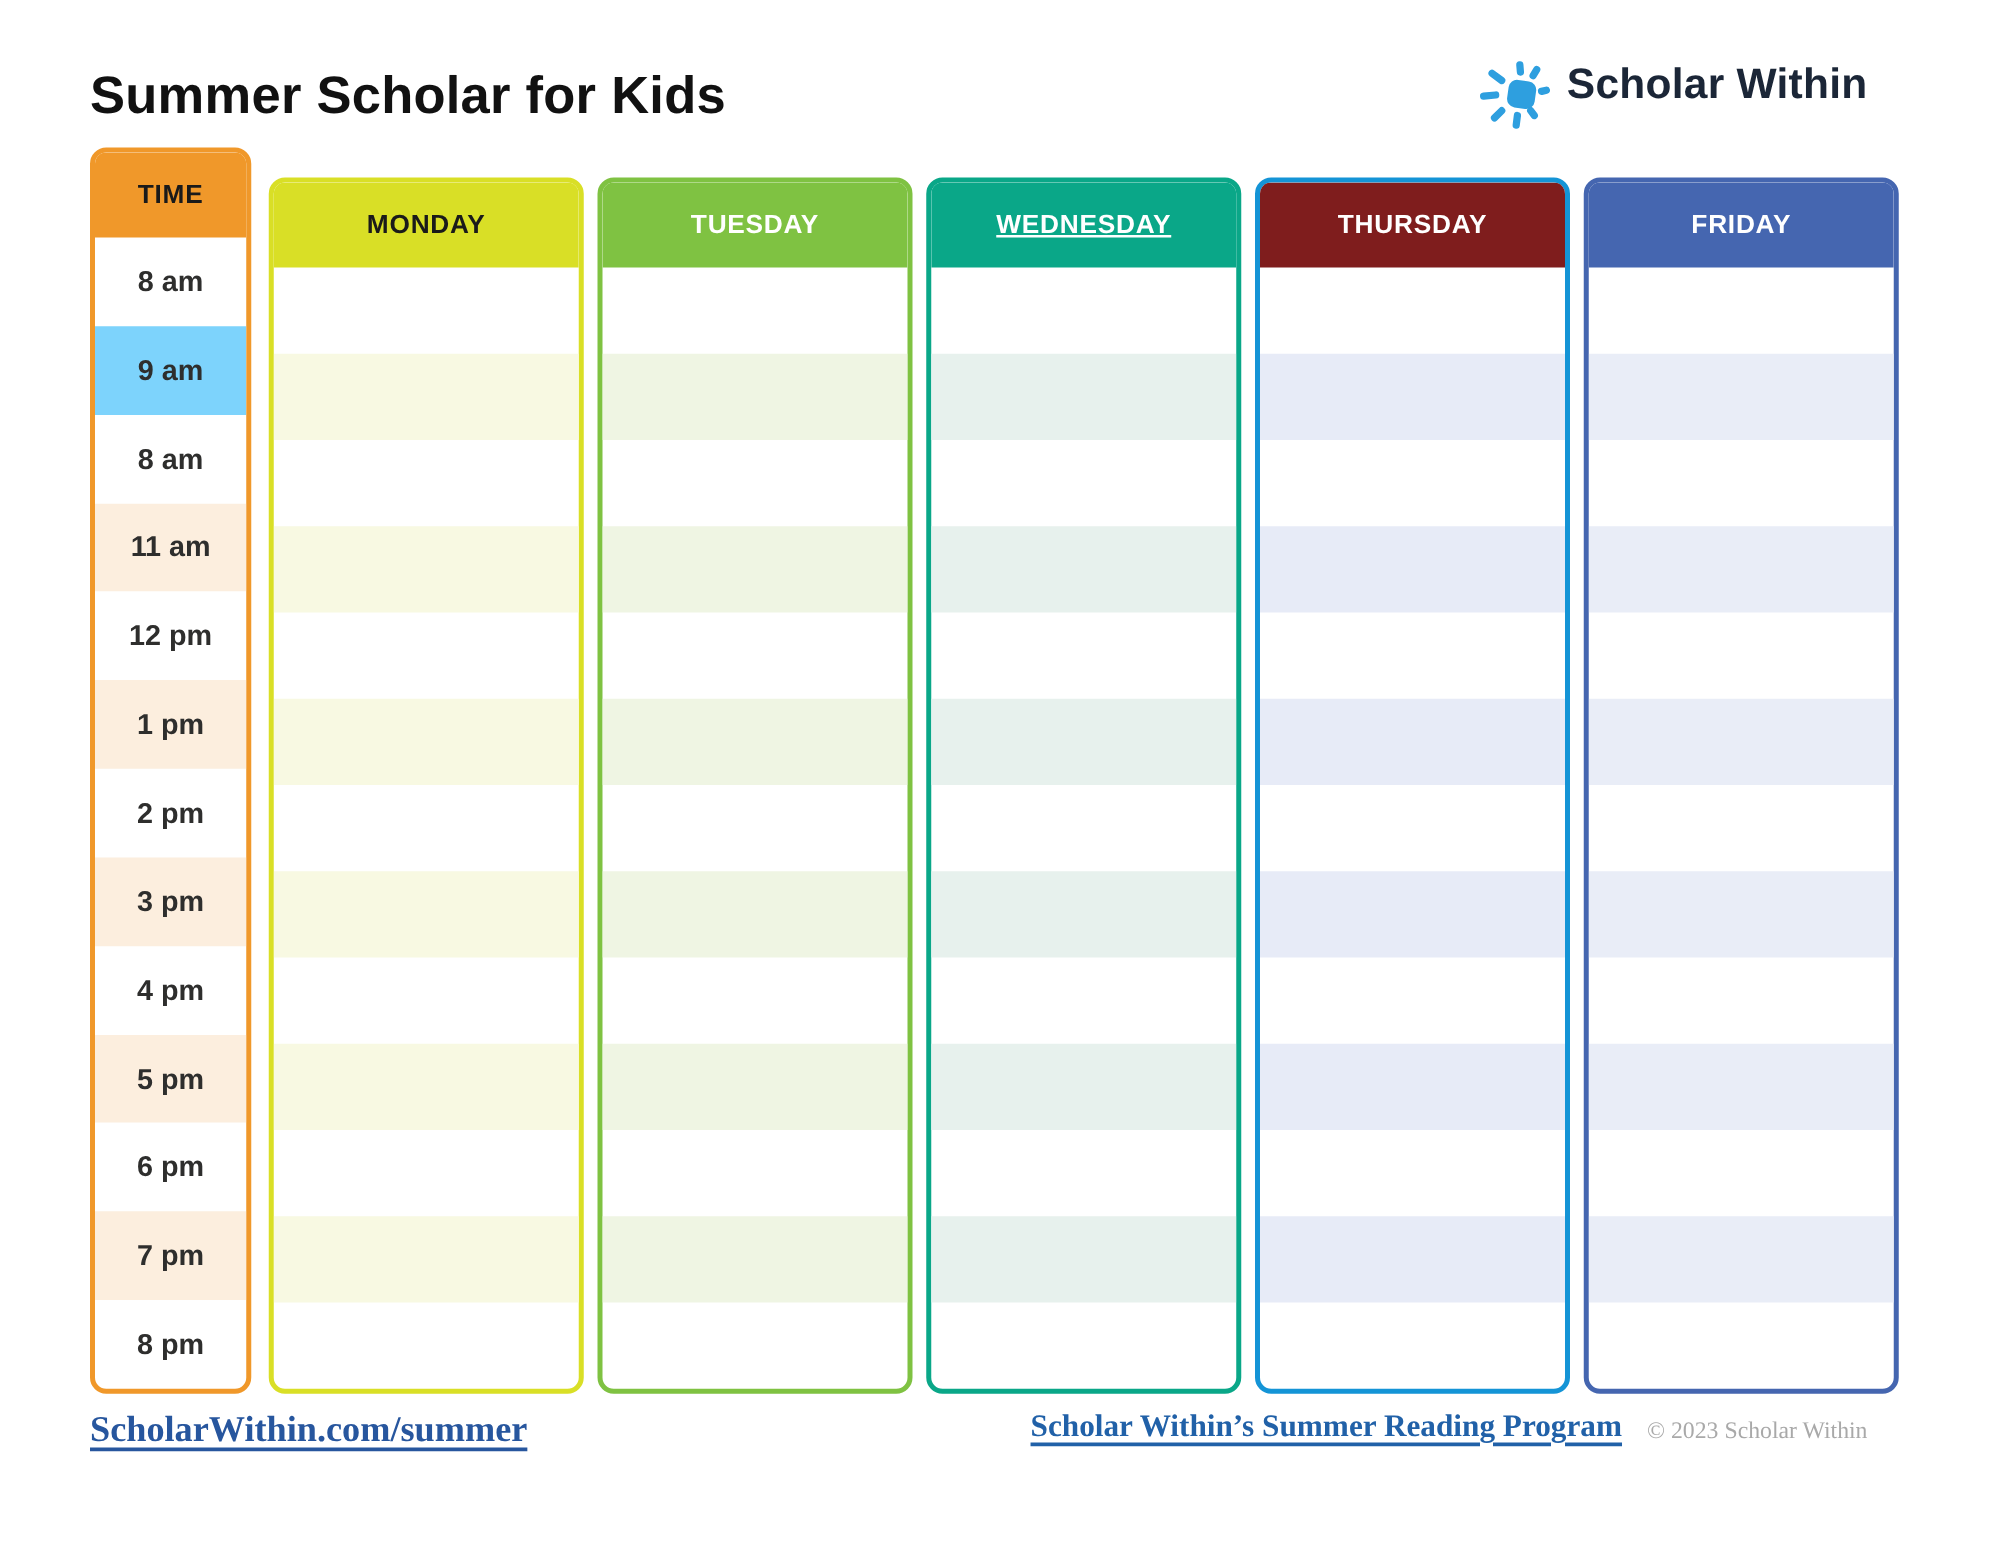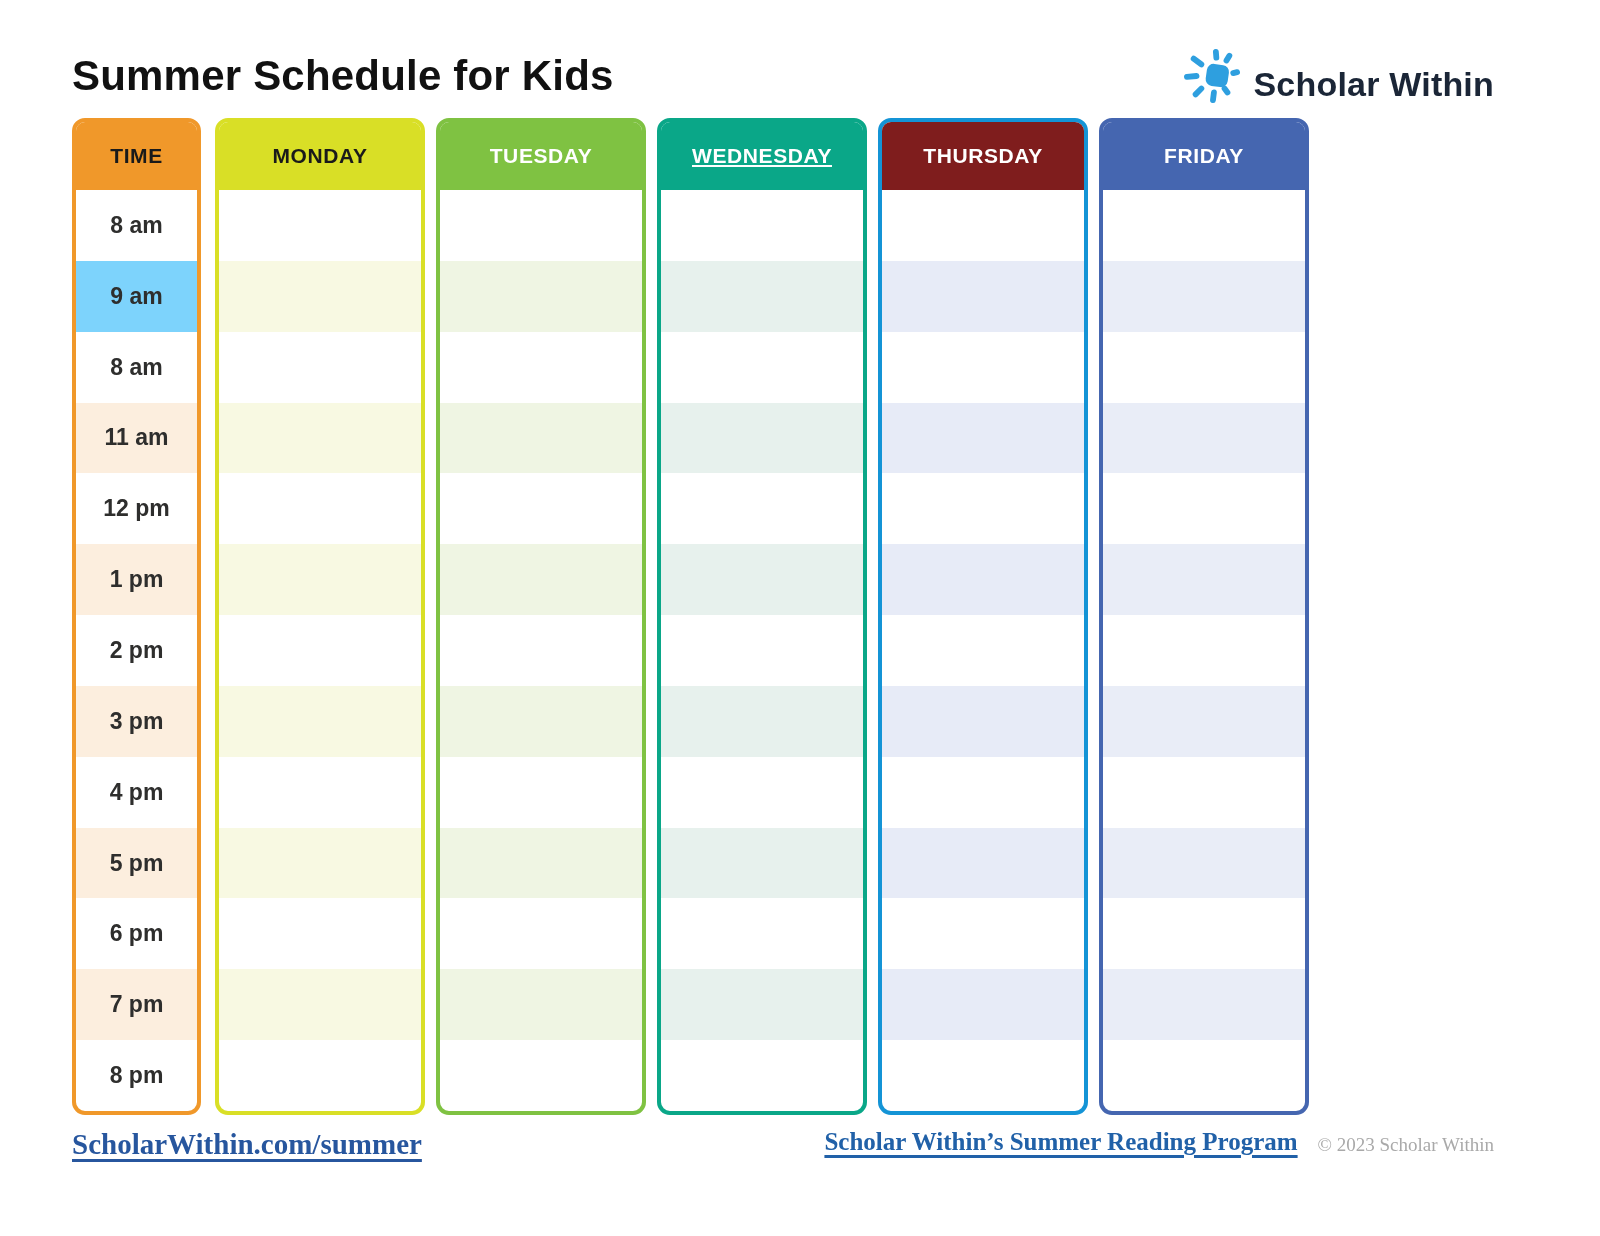--- a/index.html
+++ b/index.html
@@ -4,31 +4,31 @@
 <style>
   * { margin:0; padding:0; box-sizing:border-box; }
   html,body { width:1600px; height:1236px; background:#ffffff;
     font-family:"Liberation Sans", sans-serif; }
   .page { position:relative; width:1600px; height:1236px; overflow:hidden; }
 
   
   .topbar { position:absolute; top:46px; left:72px; right:106px;
     display:flex; justify-content:space-between; align-items:center; height:60px; }
   .title { font-size:42px; font-weight:800; color:#111111; letter-spacing:0.2px; }
-  .logo { display:flex; align-items:flex-end; gap:12px; }
+  .logo { display:flex; align-items:flex-start; gap:12px; }
   .logo svg { width:58px; height:56px; }
   .logo-text { font-size:34px; font-weight:800; color:#1b2637; letter-spacing:0.2px; }
 
   
   .grid { position:absolute; top:118px; left:72px; width:1422px; height:997px;
     display:flex; gap:11px; }
   .col { border:4px solid; border-radius:13px; overflow:hidden;
     display:flex; flex-direction:column; background:#ffffff; }
   .time-col { width:129px; flex:none; margin-right:3px; }
-  .day-col { width:210px; flex:none; }
+  .day-col { width:252px; flex:none;margin-top:24px; }
   .col-head { height:68px; flex:none; display:flex; align-items:center;
     justify-content:center; font-weight:800; font-size:21px; letter-spacing:0.6px; }
   .col-body { flex:1; display:flex; flex-direction:column; }
   .row { flex:1; display:flex; align-items:center; justify-content:center; }
   .time-row { font-weight:800; font-size:23px; color:#2e2e2d; }
 
   
   .footer { position:absolute; top:1128px; left:72px; right:106px;
     display:flex; justify-content:space-between; align-items:flex-start;font-family:Liberation Serif, serif; }
   .footer a { font-weight:800; text-decoration:underline; text-underline-offset:5px;
@@ -37,21 +37,21 @@
   .right-box { display:flex; flex-direction:row; align-items:flex-end; gap:20px; }
   .right-link { font-size:25px; color:#2161a8; }
   .copyright { font-size:19px; color:#a9a9a9; }
 </style>
 </head>
 <body>
 
 <div class="page">
 
   <div class="topbar">
-    <h1 class="title">Summer Schedule for Kids</h1>
+    <h1 class="title">Summer Scholar for Kids</h1>
     <div class="logo">
       <svg viewBox="0 0 60 58" fill="none" stroke="#2e9fdf" stroke-width="6" stroke-linecap="round">
         <rect x="24" y="17" width="23" height="23" rx="7" fill="#2e9fdf" stroke="none" transform="rotate(8 35.5 28.5)"></rect>
         <line x1="34" y1="4" x2="34.5" y2="10"></line>
         <line x1="48" y1="8" x2="45" y2="13"></line>
         <line x1="56" y1="25" x2="52" y2="26"></line>
         <line x1="46" y1="46" x2="43" y2="42"></line>
         <line x1="31" y1="54" x2="32" y2="46"></line>
         <line x1="13" y1="48" x2="19" y2="42"></line>
         <line x1="4" y1="30" x2="14" y2="29"></line>

